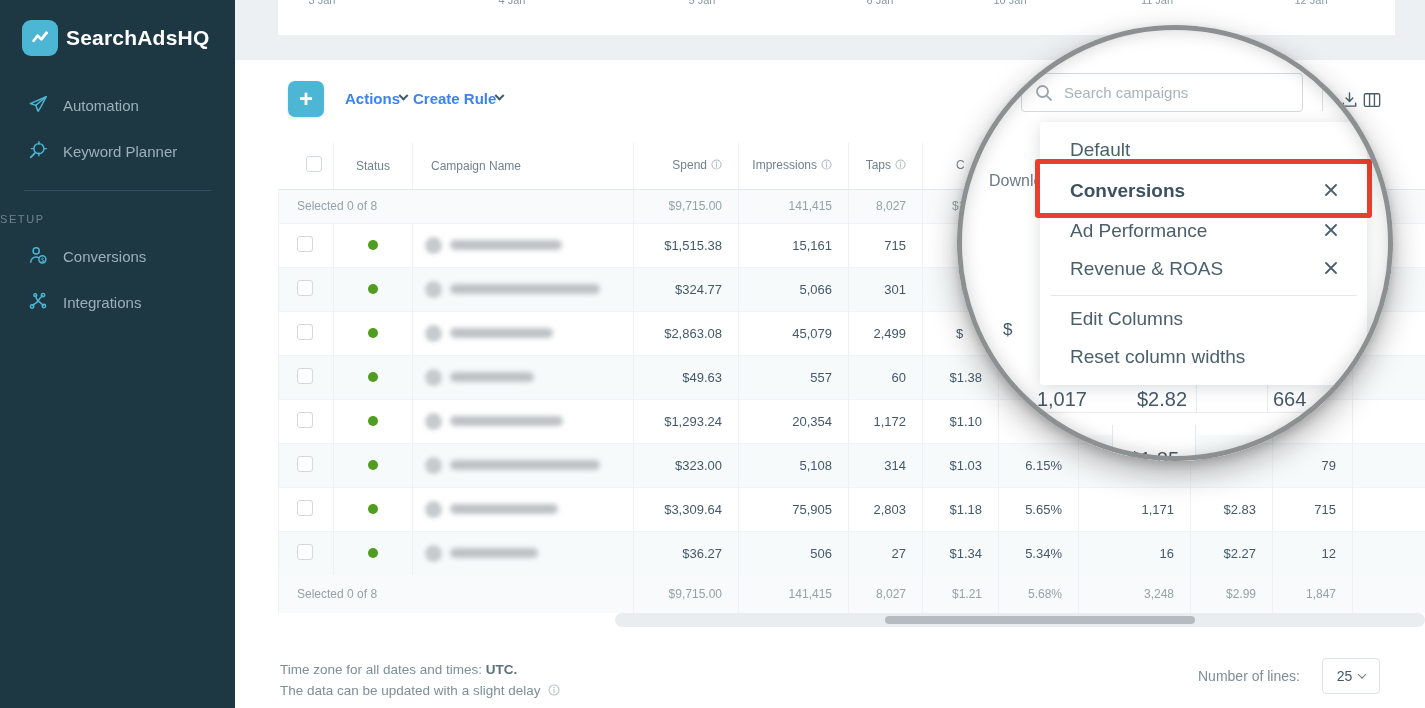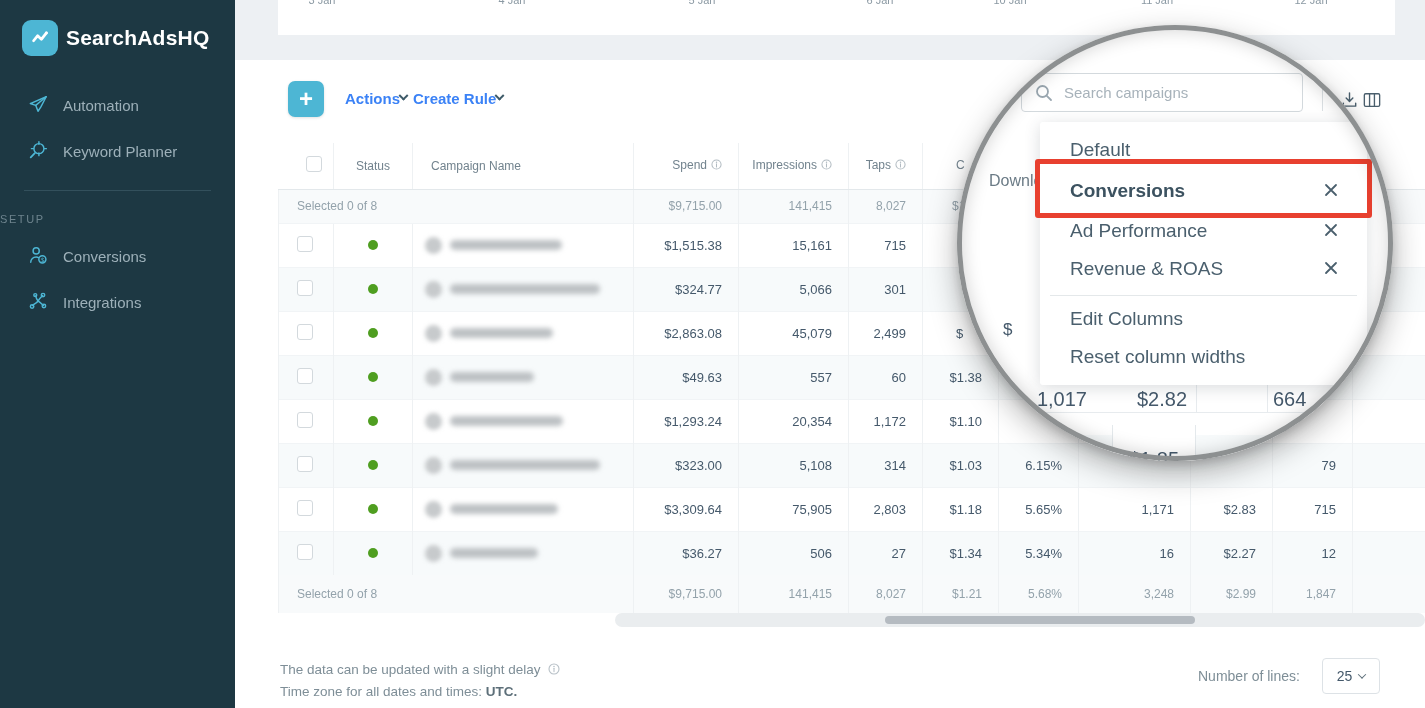--- a/index.html
+++ b/index.html
@@ -432,28 +432,28 @@
         </tr>
       </tbody>
     </table>
   </div>
 
   <div class="hscroll">
     <div class="hthumb"></div>
   </div>
 
   <div class="footnote">
+    <div><span>Time zone for all dates and times:</span> <b>UTC.</b></div>
     <div><span>The data can be updated with a slight delay</span>
       <span class="info-ic"><svg width="12" height="12" viewBox="0 0 12 12" fill="none">
             <circle cx="6" cy="6" r="5" stroke="#a6b1b9" stroke-width="1.1"></circle>
             <path d="M6 5.2v3.4" stroke="#a6b1b9" stroke-width="1.1" stroke-linecap="round"></path>
             <circle cx="6" cy="3.5" r=".8" fill="#a6b1b9"></circle>
           </svg></span>
     </div>
-    <div><span>Time zone for all dates and times:</span> <b>UTC.</b></div>
   </div>
   <div class="lines-label">Number of lines:</div>
   <div class="lines-select">
     <span>25</span>
       <span class="chev-sm"></span>
   </div>
 
   <div class="lens">
     <span class="frag-h">Downloads</span>
     <span class="frag-d">$</span>

